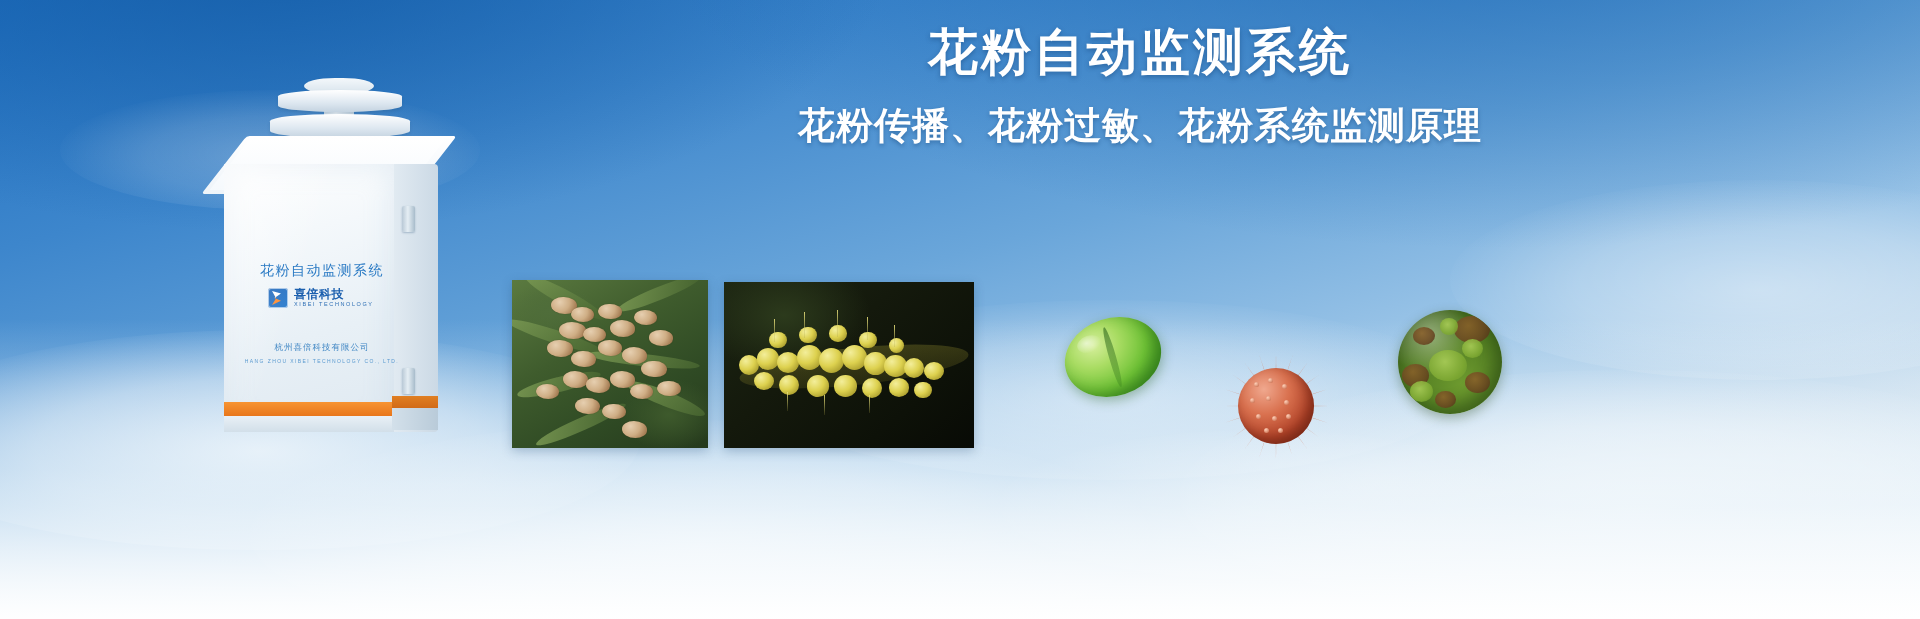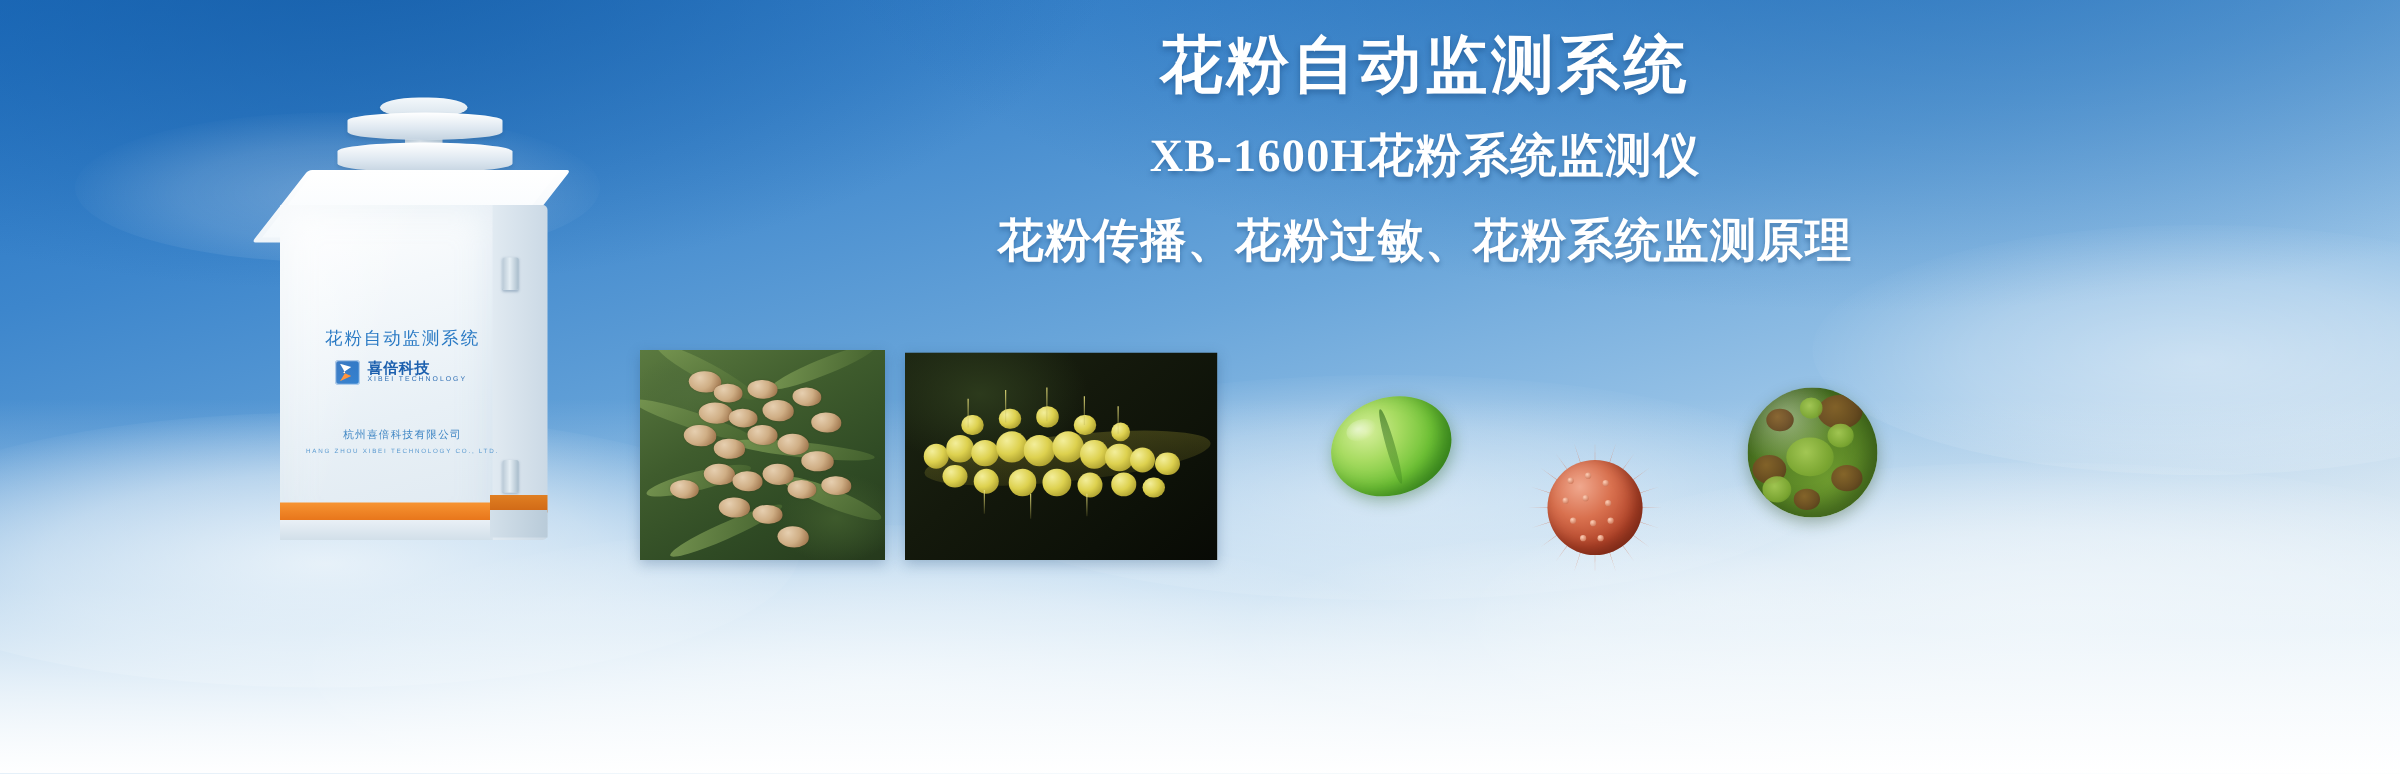--- a/index.html
+++ b/index.html
@@ -328,21 +328,20 @@
   <div class="cloud c3"></div>
   <div class="cloud c1"></div>
   <div class="cloud c2"></div>
   <div class="cloud c8"></div>
   <div class="cloud c4"></div>
   <div class="cloud c6"></div>
   <div class="haze"></div>
 
   <div class="headlines">
     <div class="title-main">花粉自动监测系统</div>
-    <div class="title-sub">XB-1600H花粉系统监测仪</div>
     <div class="title-third">花粉传播、花粉过敏、花粉系统监测原理</div>
   </div>
 
   <div class="instrument">
     <div class="stack-top"></div>
     <div class="stack-neck"></div>
     <div class="stack-disc sd1"></div>
     <div class="stack-disc sd2"></div>
     <div class="stack-disc sd3"></div>
     <div class="stack-pipe"></div>

